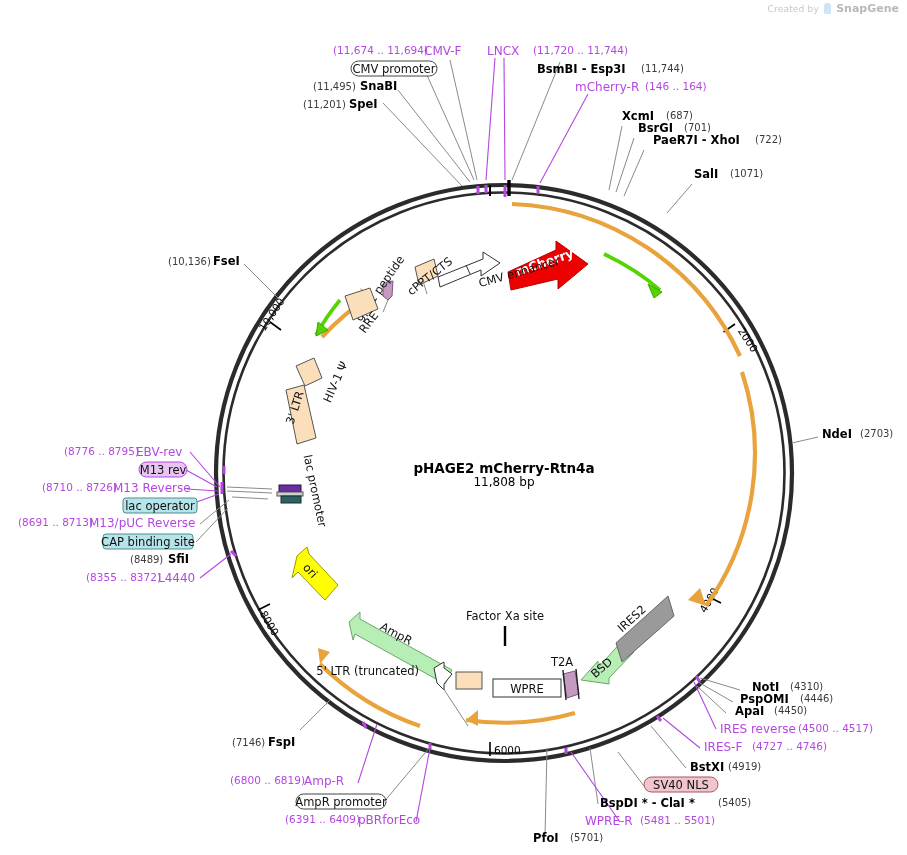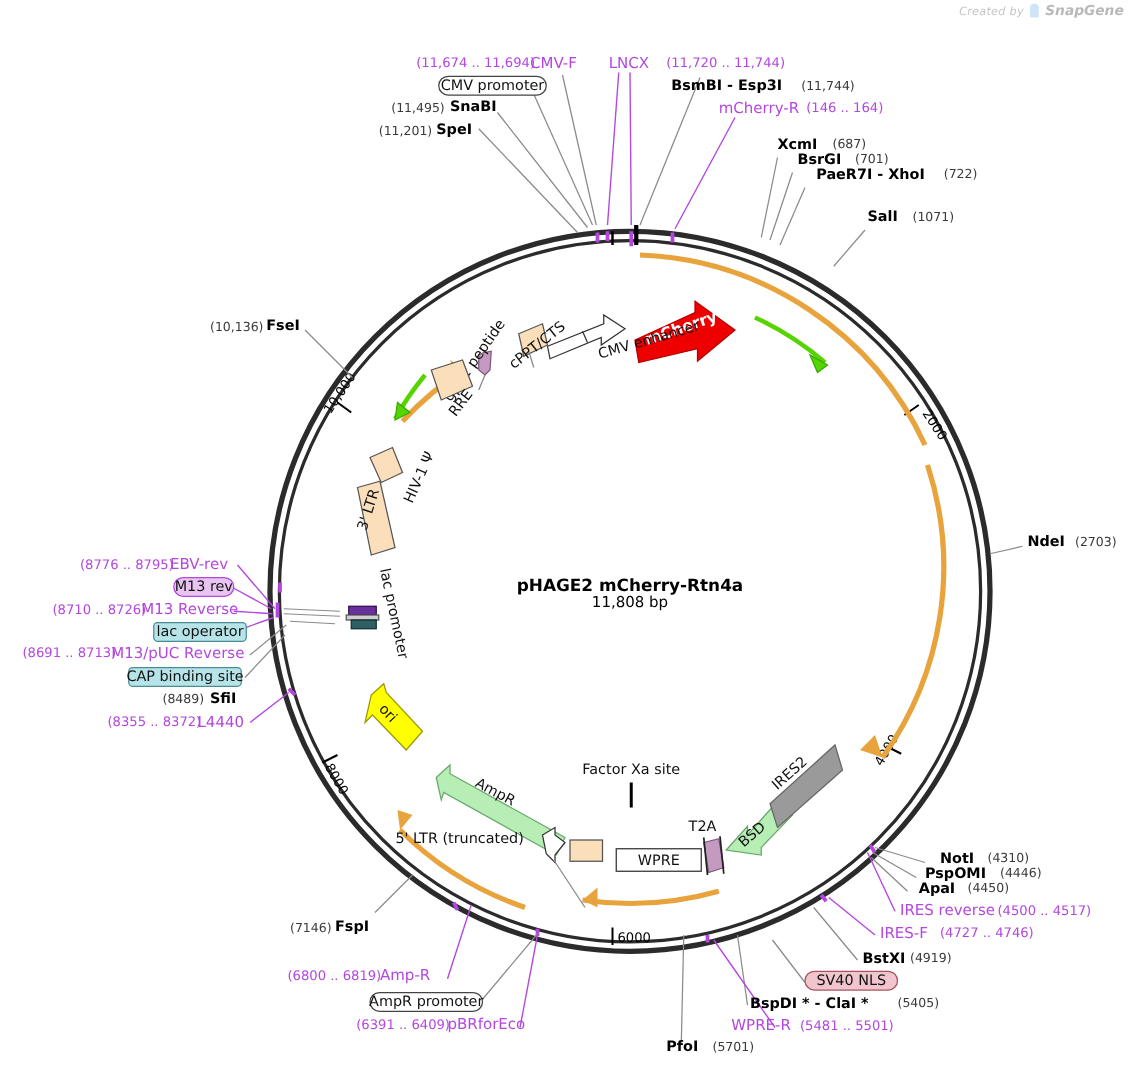--- a/index.html
+++ b/index.html
@@ -1,21 +1,21 @@
 <!DOCTYPE html>
 <html><head>
 <meta charset="utf-8">
 <title>pHAGE2 mCherry-Rtn4a</title>
 <style>
   html,body{margin:0;padding:0;background:#ffffff;}
   body{width:907px;height:855px;position:relative;overflow:hidden;
        font-family:"DejaVu Sans","Liberation Sans",sans-serif;color:#000;}
   #map{position:absolute;left:0;top:0;width:907px;height:855px;}
   .wm{position:absolute;right:8px;top:2px;font-size:9px;color:#c6c6c6;
-      font-family:"DejaVu Sans","Liberation Sans",sans-serif;letter-spacing:.2px;font-style:italic;}
+      font-family:"DejaVu Sans","Liberation Sans",sans-serif;letter-spacing:.2px;}
   .wm b{font-size:11px;color:#b9b9b9;font-weight:600;letter-spacing:0;}
   .wm .logo{display:inline-block;width:7px;height:11px;background:#cfe4f7;
       border-radius:3px 3px 1px 1px;vertical-align:-2px;margin:0 2px;}
   text{dominant-baseline:middle;}
 </style>
 </head>
 <body>
 
 <div class="wm">
   <span>Created by</span>

